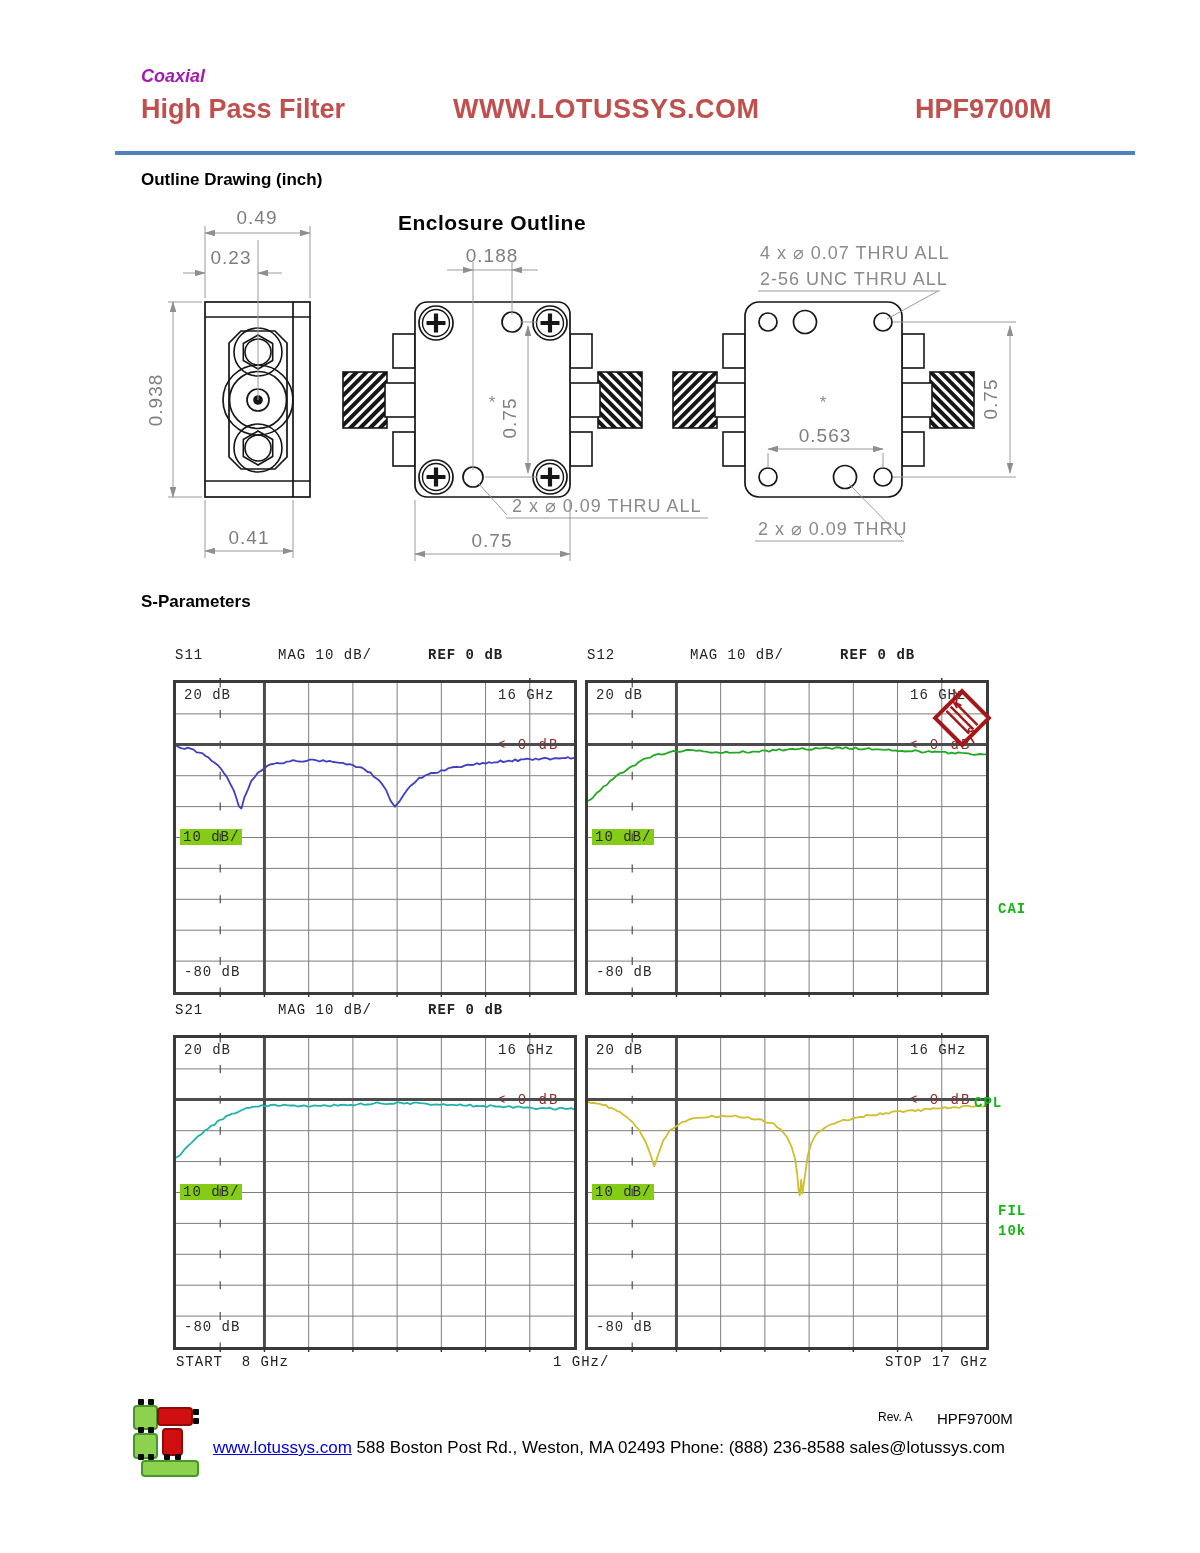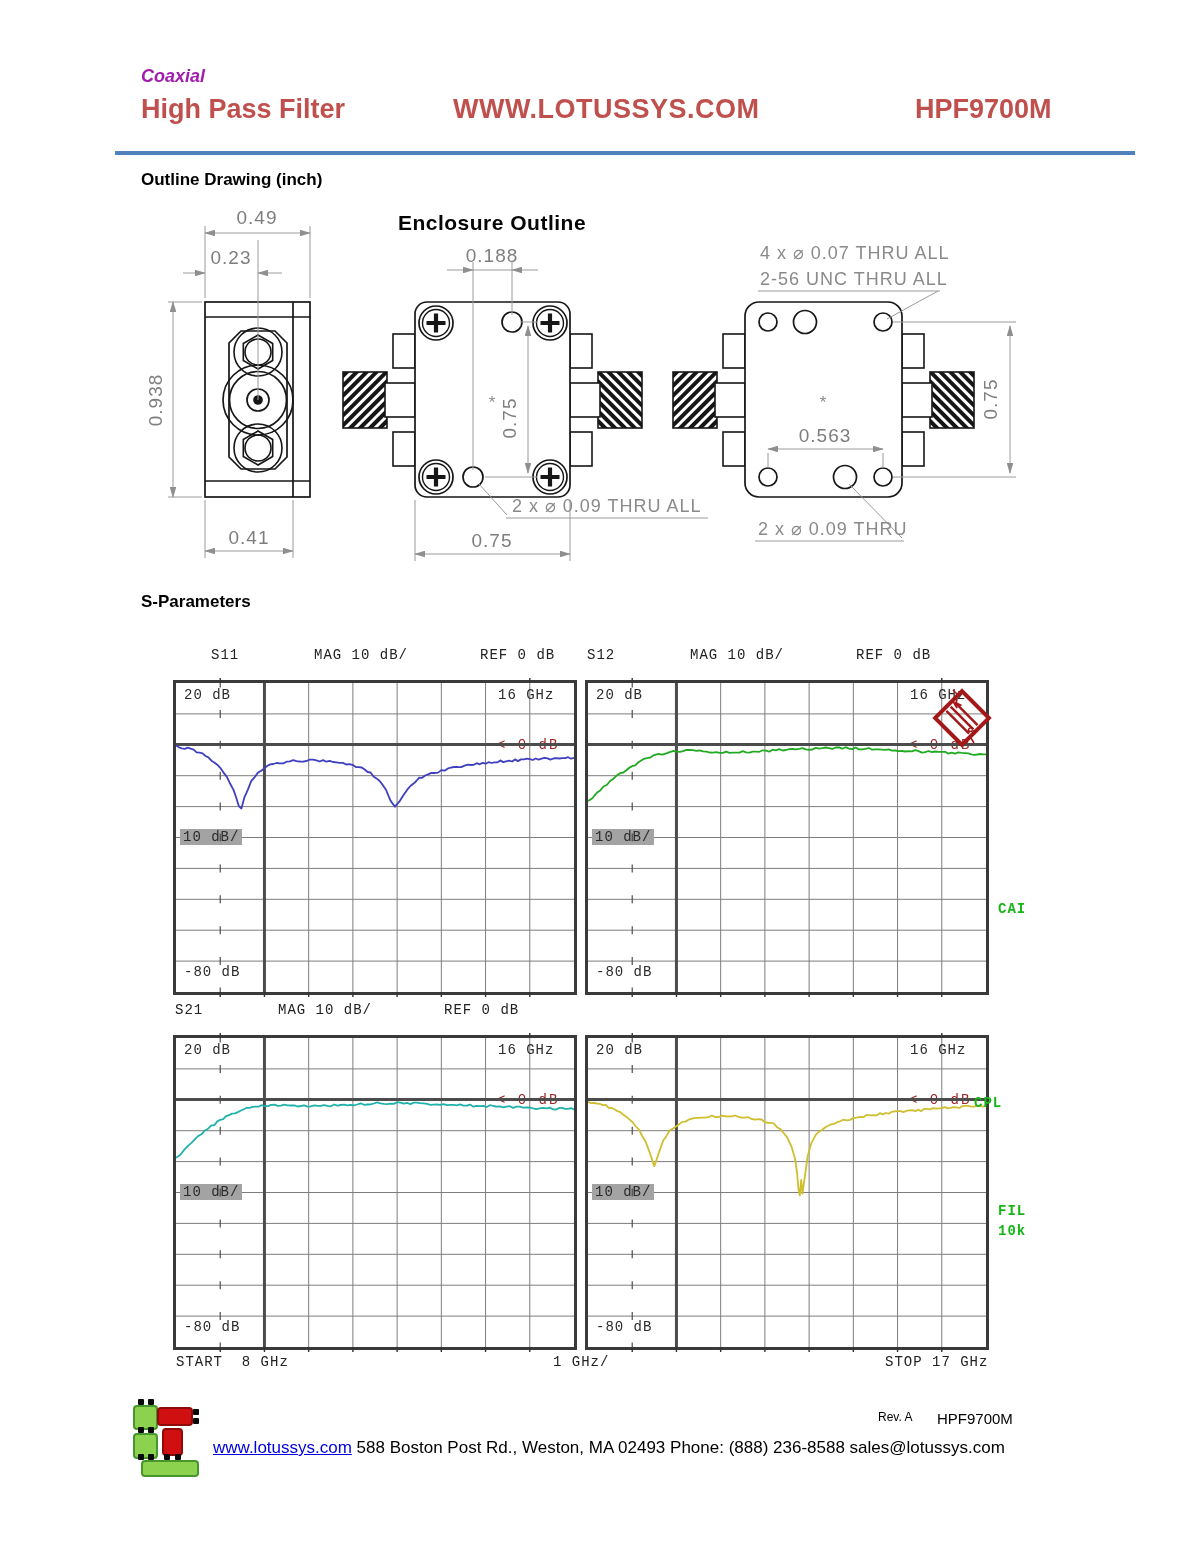--- a/index.html
+++ b/index.html
@@ -16,28 +16,28 @@
   #sec-sparams{left:141px;top:592px;}
   
   #drawing{position:absolute;left:120px;top:195px;}
   .dimtxt{font-family:"Liberation Sans",sans-serif;font-size:19px;fill:#7e7e7e;letter-spacing:1px;}
   .notetxt{font-family:"Liberation Sans",sans-serif;font-size:18px;fill:#8a8a8a;letter-spacing:1px;}
   .dwg-title{font-family:"Liberation Sans",sans-serif;font-size:21px;font-weight:bold;fill:#050505;letter-spacing:.5px;}
   
   .plot-header{position:absolute;width:404px;height:18px;font-family:"Liberation Mono","DejaVu Sans Mono",monospace;
                font-size:14px;color:#222;letter-spacing:1px;}
   .plot-header span{position:absolute;top:0;white-space:pre;}
-  .ph-param{left:2px;} .ph-scale{left:105px;} .ph-ref{left:271px;}
+  .ph-param{left:2px;} .ph-scale{left:105px;} .ph-ref{left:255px;font-weight:bold;}
   .plot-box{position:absolute;width:404px;height:315px;border:3px solid #3a3a3a;box-sizing:border-box;background:#fff;}
   .plot-box svg{position:absolute;left:0;top:0;}
   .plbl{position:absolute;font-family:"Liberation Mono","DejaVu Sans Mono",monospace;font-size:14px;
         color:#2b2b2b;letter-spacing:1px;white-space:pre;line-height:16px;}
   .lbl-topleft{left:8px;top:4px;}
   .lbl-topright{left:322px;top:4px;}
-  .lbl-scale{left:4px;top:146px;background:#a3a3a3;padding:0 3px;}
+  .lbl-scale{left:4px;top:146px;background:#84cc16;padding:0 3px;}
   .lbl-botleft{left:8px;top:281px;}
   .lbl-ref{left:321px;top:54px;color:#9b2424;letter-spacing:2px;}
   .ref-line{position:absolute;left:0;right:0;top:60px;height:3px;background:#4c4c4c;}
   .curve-layer{pointer-events:none;}
   .axis-lbl{position:absolute;font-family:"Liberation Mono","DejaVu Sans Mono",monospace;font-size:14px;
             color:#222;letter-spacing:1px;white-space:pre;}
   .side-lbl{position:absolute;font-family:"Liberation Mono","DejaVu Sans Mono",monospace;font-size:14px;
             font-weight:bold;color:#17b517;letter-spacing:1px;line-height:20px;white-space:pre;}
   
   #stamp{position:absolute;left:930px;top:686px;width:64px;height:64px;}
@@ -186,21 +186,21 @@
       <line x1="849" y1="484" x2="902" y2="538"></line>
       <line x1="755" y1="541" x2="904" y2="541"></line>
     </g>
     <text class="notetxt" x="760" y="259">4 x ⌀ 0.07 THRU ALL</text>
     <text class="notetxt" x="760" y="285">2-56 UNC  THRU ALL</text>
     <text class="dimtxt" x="825" y="442" text-anchor="middle">0.563</text>
     <text class="dimtxt" x="997" y="399" text-anchor="middle" transform="rotate(-90 997 399)">0.75</text>
     <text class="notetxt" x="758" y="535">2 x ⌀ 0.09 THRU</text>
   </svg>
 
-  <div class="plot-header" style="left:173px;top:647px;margin-left:36px;">
+  <div class="plot-header" style="left:173px;top:647px;">
     <span class="ph-param">S11</span>
     <span class="ph-scale">MAG 10 dB/</span>
     <span class="ph-ref">REF 0 dB</span>
   </div>
   <div class="plot-header" style="left:585px;top:647px;">
     <span class="ph-param">S12</span>
     <span class="ph-scale">MAG 10 dB/</span>
     <span class="ph-ref">REF 0 dB</span>
   </div>
   <div class="plot-header" style="left:173px;top:1002px;">

